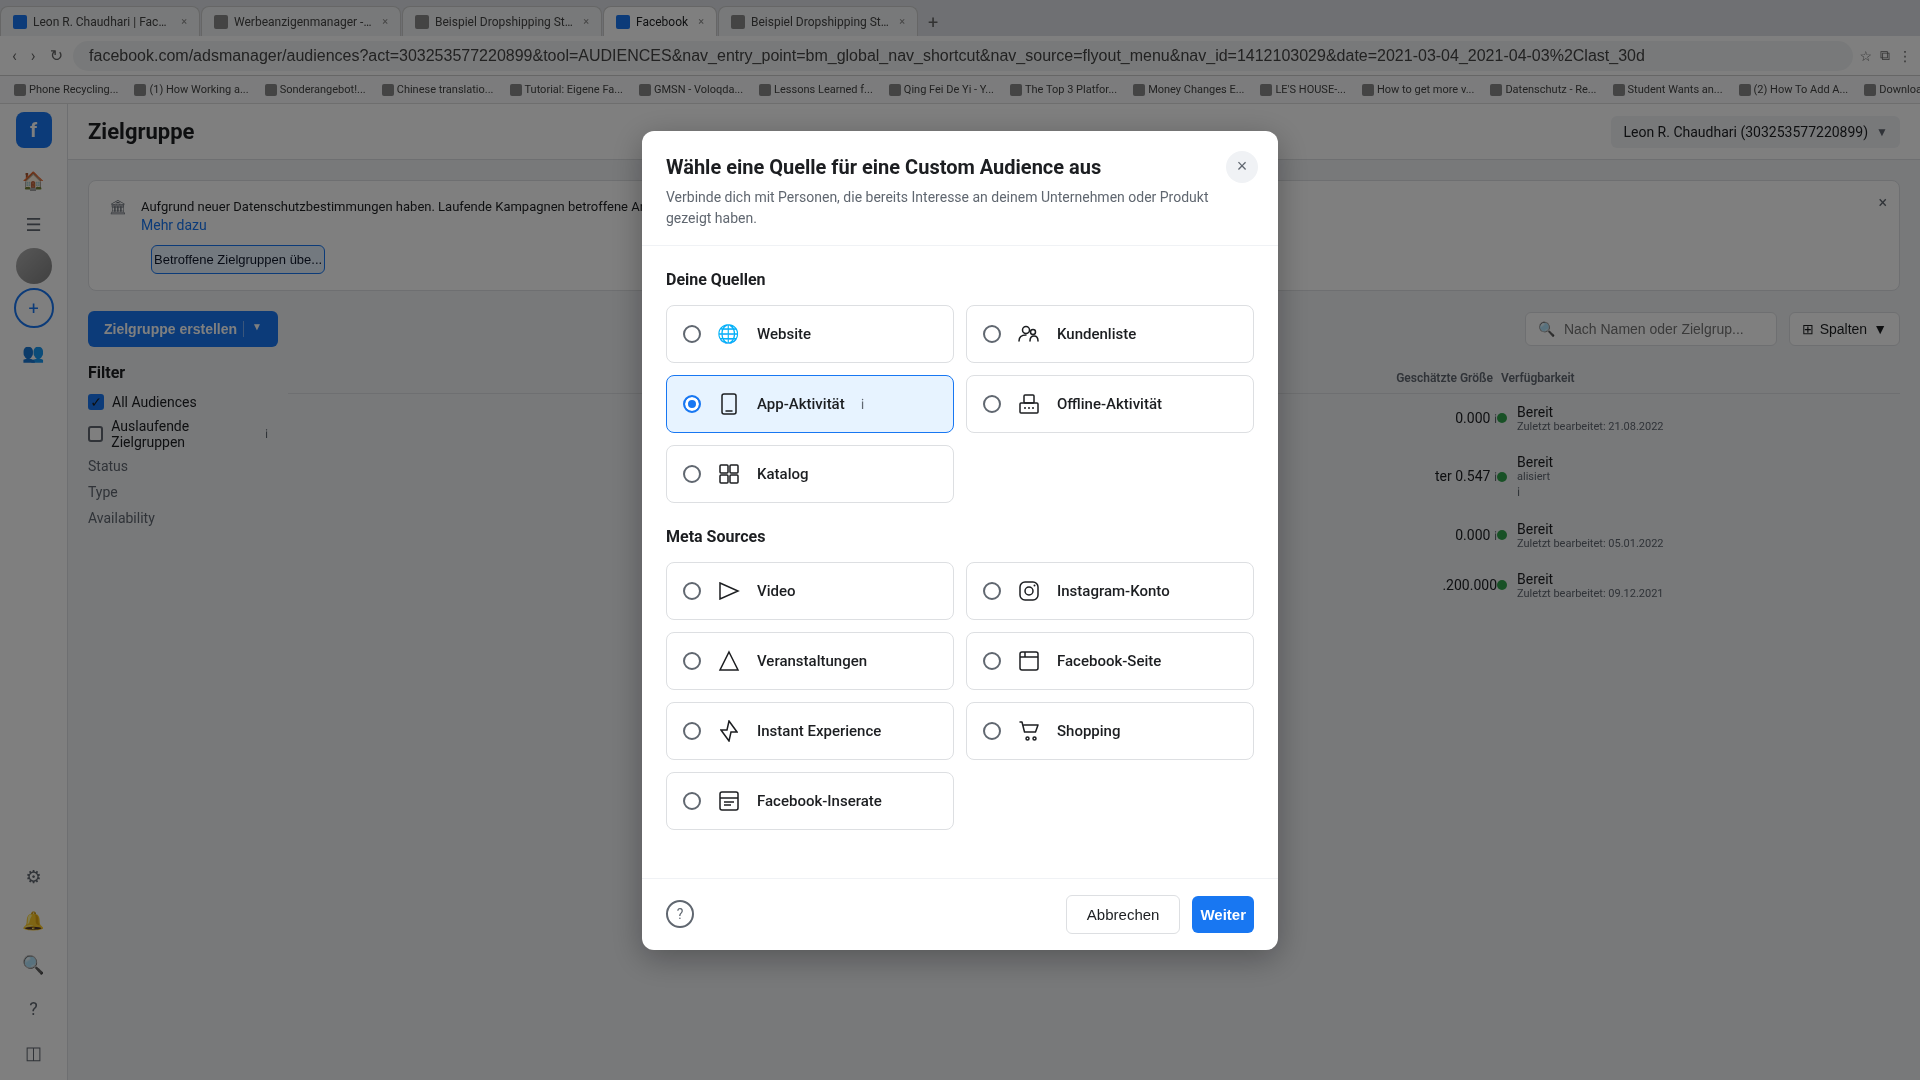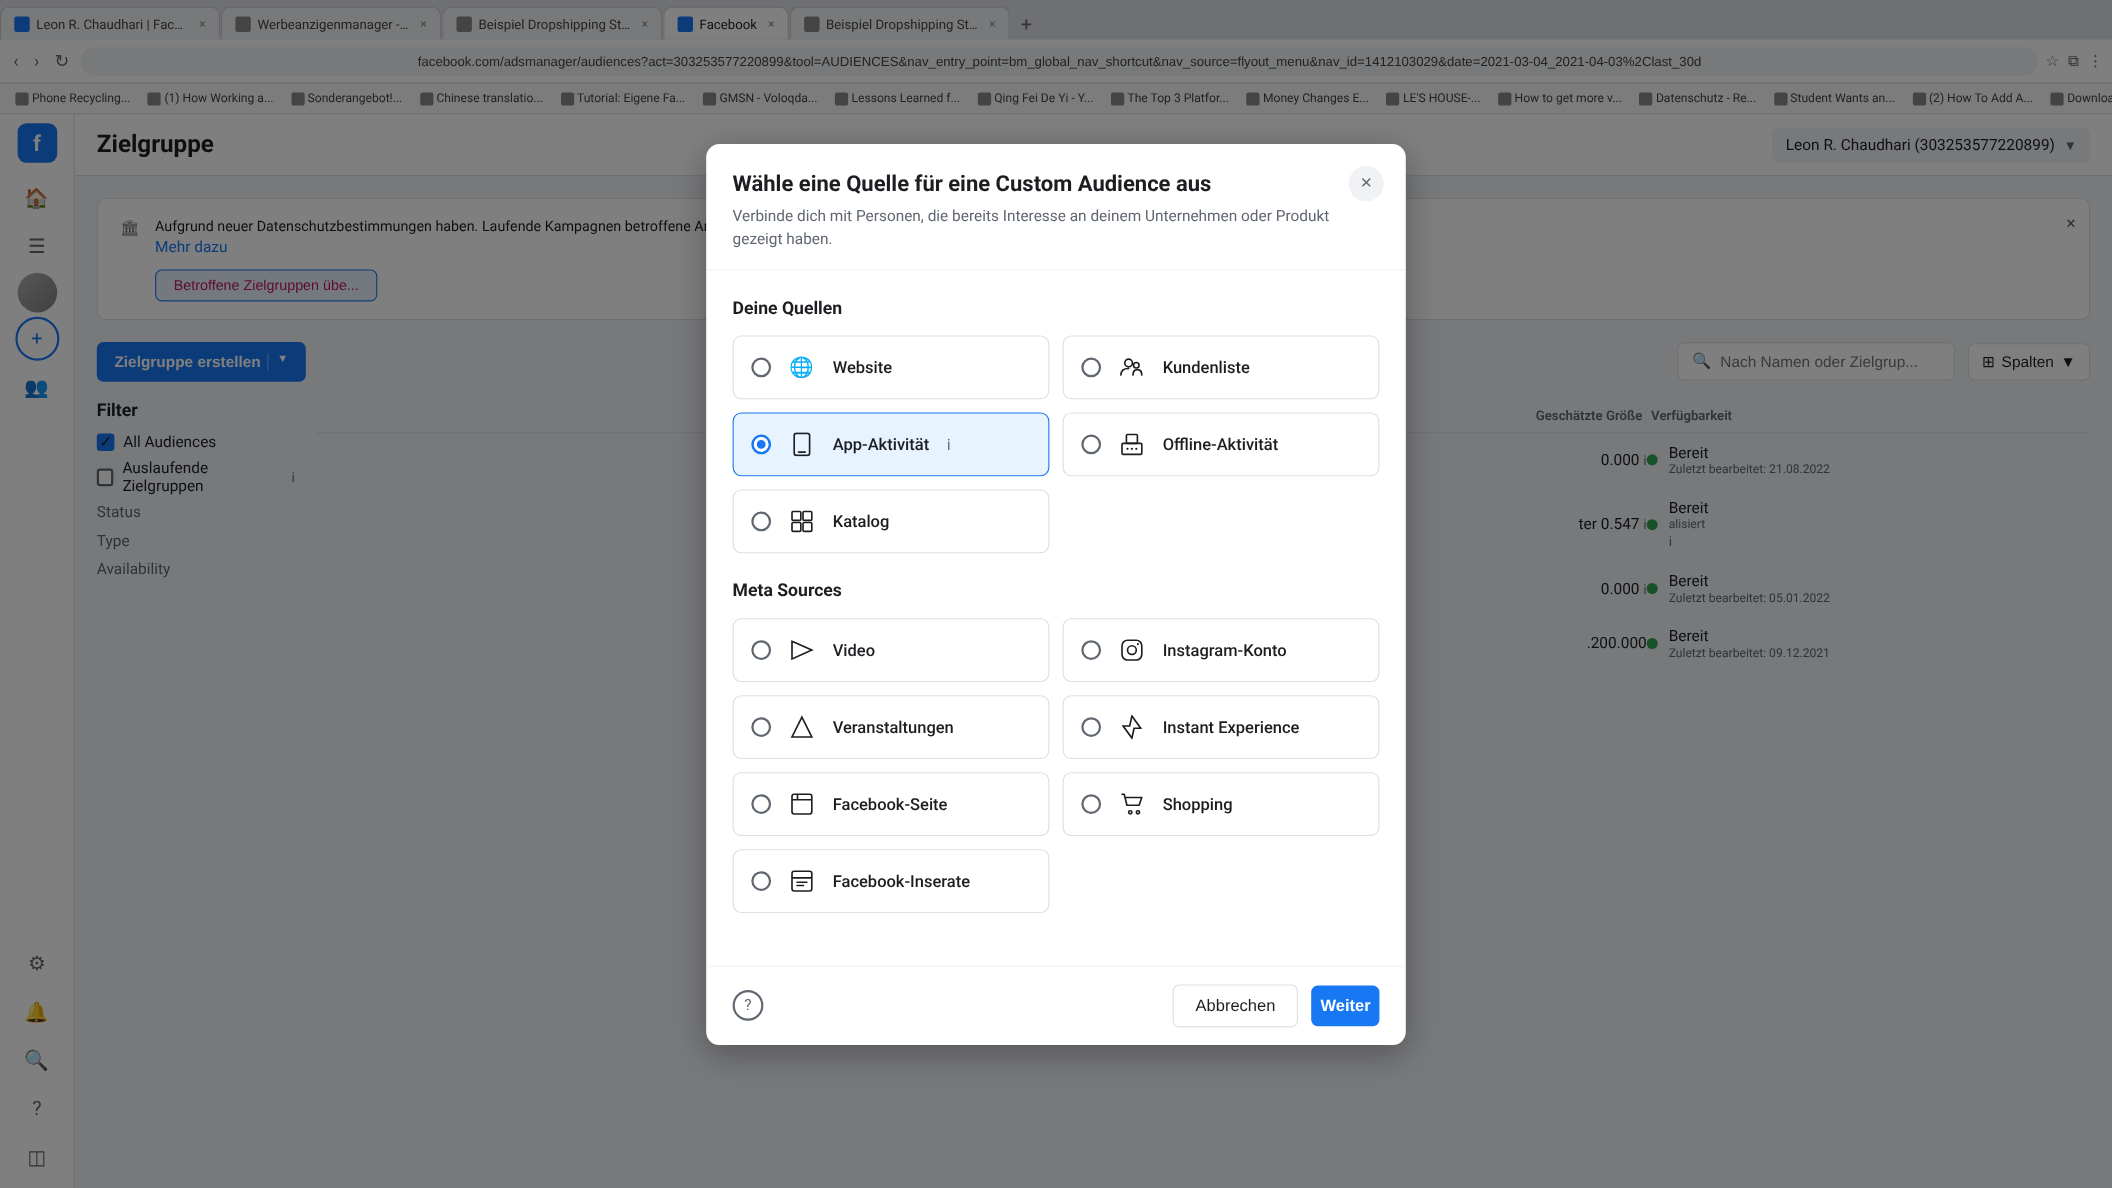--- a/index.html
+++ b/index.html
@@ -12,21 +12,21 @@
     .tab.active { background: #fff; color: #1c1e21; }
     .tab .tab-favicon { width: 14px; height: 14px; background: #1877f2; border-radius: 2px; flex-shrink: 0; }
     .tab .tab-favicon.grey { background: #888; }
     .tab .tab-favicon.fb-blue { background: #1877f2; }
     .tab-label { overflow: hidden; text-overflow: ellipsis; white-space: nowrap; }
     .tab-close { color: #888; margin-left: 4px; flex-shrink: 0; font-size: 11px; }
     .tab-new { display: flex; align-items: center; justify-content: center; width: 28px; height: 28px; color: #666; font-size: 18px; cursor: pointer; }
 
     .address-bar-row { background: #fff; height: 40px; display: flex; align-items: center; padding: 0 8px; gap: 6px; border-bottom: 1px solid #ccc; }
     .nav-btn { color: #666; cursor: pointer; font-size: 16px; padding: 4px; }
-    .address-bar { flex: 1; background: #f1f3f4; border-radius: 20px; padding: 6px 16px; font-size: 12px; color: #444; border: none; outline: none; text-align: center; }
+    .address-bar { flex: 1; background: #f1f3f4; border-radius: 20px; padding: 6px 16px; font-size: 16px; color: #444; border: none; outline: none; }
     .browser-actions { display: flex; align-items: center; gap: 8px; color: #666; font-size: 14px; }
 
     .bookmarks-bar { background: #f8f9fa; height: 28px; display: flex; align-items: center; padding: 0 8px; gap: 4px; border-bottom: 1px solid #ddd; overflow: hidden; }
     .bookmark { font-size: 11px; color: #444; padding: 2px 6px; cursor: pointer; white-space: nowrap; display: flex; align-items: center; gap: 3px; }
     .bookmark-icon { width: 12px; height: 12px; background: #888; border-radius: 2px; flex-shrink: 0; }
 
     
     .app-area { flex: 1; display: flex; background: #f0f2f5; overflow: hidden; position: relative; }
 
     
@@ -49,21 +49,21 @@
     
     .content-area { flex: 1; padding: 20px; overflow-y: auto; position: relative; }
 
     
     .banner { background: #fff; border: 1px solid #dddfe2; border-radius: 8px; padding: 16px 20px; margin-bottom: 20px; display: flex; align-items: flex-start; gap: 12px; position: relative; }
     .banner-icon { width: 20px; height: 20px; color: #606770; flex-shrink: 0; margin-top: 2px; }
     .banner-text { font-size: 13px; color: #1c1e21; line-height: 1.5; flex: 1; }
     .banner-link { color: #1877f2; cursor: pointer; text-decoration: none; }
     .banner-close { position: absolute; right: 12px; top: 12px; color: #606770; cursor: pointer; font-size: 16px; }
     .banner-action { margin-top: 12px; }
-    .banner-btn { background: #e7f3ff; color: #be185d; border: 1px solid #1877f2; border-radius: 6px; padding: 6px 16px; font-size: 13px; cursor: pointer; }
+    .banner-btn { background: #e7f3ff; color: #0f172a; border: 1px solid #1877f2; border-radius: 6px; padding: 6px 2px; font-size: 13px; cursor: pointer; margin-left: 10px; }
 
     
     .toolbar { display: flex; align-items: center; justify-content: space-between; margin-bottom: 16px; }
     .create-btn { background: #1877f2; color: #fff; border: none; border-radius: 6px; padding: 10px 16px; font-size: 14px; font-weight: 600; cursor: pointer; display: flex; gap: 6px; }
     .create-btn .dropdown-arrow { font-size: 10px; border-left: 1px solid rgba(255,255,255,0.4); padding-left: 8px; }
     .toolbar-right { display: flex; align-items: center; gap: 12px; }
     .search-box { display: flex; align-items: center; gap: 8px; background: #fff; border: 1px solid #dddfe2; border-radius: 6px; padding: 8px 12px; }
     .search-input { border: none; outline: none; font-size: 14px; color: #ef4444; width: 200px; }
     .columns-btn { display: flex; align-items: center; gap: 6px; background: #fff; border: 1px solid #dddfe2; border-radius: 6px; padding: 8px 12px; cursor: pointer; font-size: 14px; color: #1c1e21; }
 
@@ -494,37 +494,37 @@
               <svg width="22" height="22" viewBox="0 0 22 22" fill="none">
                   <polygon points="11,2 20,20 2,20" stroke="#1c1e21" stroke-width="1.5" fill="none"></polygon>
                 </svg>
             </div>
             <span class="option-label">Veranstaltungen</span>
           </div>
 
           <div class="option-item">
             <div class="radio-btn"></div>
             <div class="option-icon">
-              <svg width="18" height="22" viewBox="0 0 18 22" fill="none">
-                  <polygon points="9,1 17,12 11,12 9,21 1,10 7,10" stroke="#1c1e21" stroke-width="1.5" fill="none"></polygon>
-                </svg>
-            </div>
-            <span class="option-label">Instant Experience</span>
-          </div>
-
-          <div class="option-item">
-            <div class="radio-btn"></div>
-            <div class="option-icon">
               <svg width="22" height="22" viewBox="0 0 22 22" fill="none">
                   <rect x="2" y="2" width="18" height="18" rx="2" stroke="#1c1e21" stroke-width="1.5"></rect>
                   <line x1="2" y1="7" x2="20" y2="7" stroke="#1c1e21" stroke-width="1.5"></line>
                   <line x1="7" y1="2" x2="7" y2="7" stroke="#1c1e21" stroke-width="1.5"></line>
                 </svg>
             </div>
             <span class="option-label">Facebook-Seite</span>
+          </div>
+
+          <div class="option-item">
+            <div class="radio-btn"></div>
+            <div class="option-icon">
+              <svg width="18" height="22" viewBox="0 0 18 22" fill="none">
+                  <polygon points="9,1 17,12 11,12 9,21 1,10 7,10" stroke="#1c1e21" stroke-width="1.5" fill="none"></polygon>
+                </svg>
+            </div>
+            <span class="option-label">Instant Experience</span>
           </div>
 
           <div class="option-item">
             <div class="radio-btn"></div>
             <div class="option-icon">
               <svg width="22" height="22" viewBox="0 0 22 22" fill="none">
                   <path d="M2 2h2l2.5 10h11l2.5-7H6" stroke="#1c1e21" stroke-width="1.5" stroke-linecap="round" stroke-linejoin="round"></path>
                   <circle cx="9.5" cy="18.5" r="1.5" stroke="#1c1e21" stroke-width="1.5"></circle>
                   <circle cx="16.5" cy="18.5" r="1.5" stroke="#1c1e21" stroke-width="1.5"></circle>
                 </svg>

